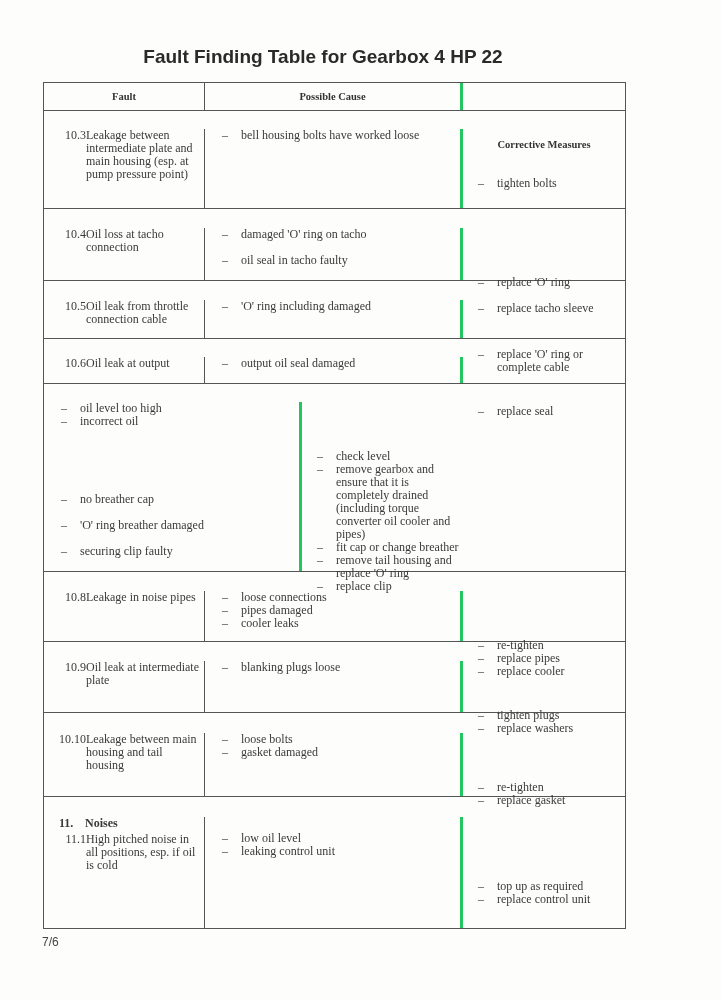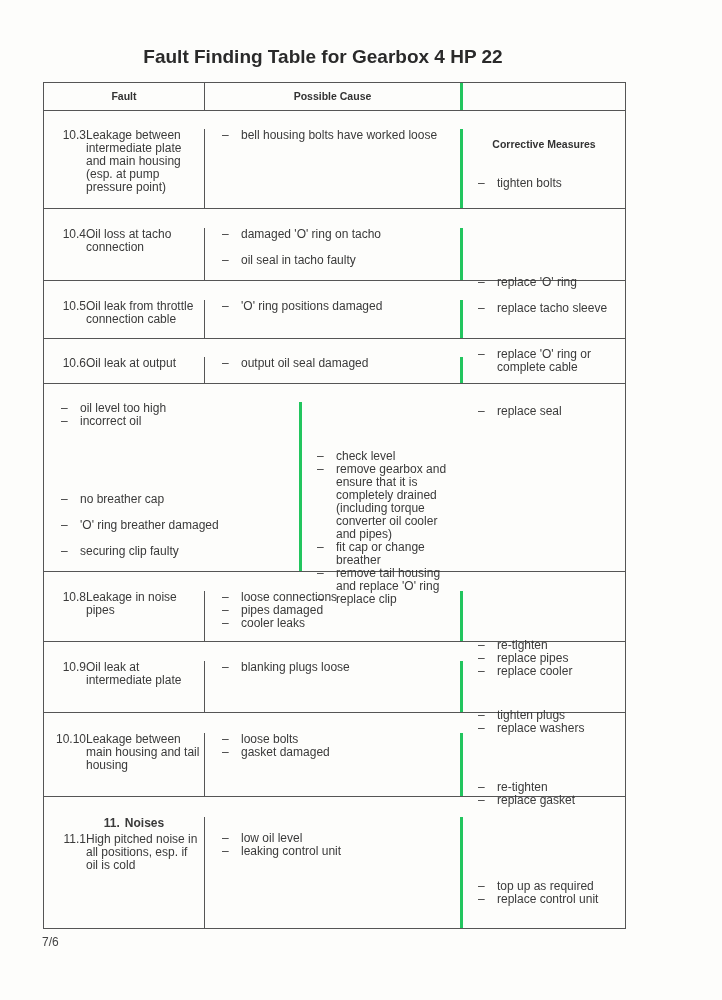--- a/index.html
+++ b/index.html
@@ -6,34 +6,34 @@
   body {
     width: 722px; height: 1000px; background: #fdfdfb; position: relative;
     font-family: "Liberation Sans", sans-serif; color: #3a3a3a; overflow: hidden;
   }
   .title {
     position: absolute; left: 0; width: 646px; top: 46px; text-align: center;
     font-size: 19px; font-weight: bold; color: #2a2a2a;
   }
   .table {
     position: absolute; left: 43px; top: 82px; width: 583px;
-    border: 1px solid #555; box-sizing: border-box;
+    border: 1px solid #555; box-sizing: border-box; font-family: Liberation Serif, serif;
   }
   .row { display: flex; border-top: 1px solid #555; box-sizing: border-box; }
   .row.hdr { border-top: none; height: 27px; }
   .cell { box-sizing: border-box; font-size: 12px; line-height: 13px; position: relative; }
   .c1 { width: 161px; border-right: 1px solid #555; }
   .c2 { width: 258px; border-right: 3px solid #22c55e; }
   .c3 { width: 162px; margin-top: 48px; }
   .hdr .cell { font-size: 10.5px; font-weight: bold; color: #333; text-align: center; line-height: 27px; }
   .fault { display: flex; padding-left: 15px; }
   .fault .num { width: 27px; flex: 0 0 auto; text-align: right; }
   .fault .num.wide { width: 37px; margin-left: -10px; }
   .fault .txt { flex: 1 1 auto; padding-right: 4px; }
-  .section-head { padding-left: 15px; font-weight: bold; margin-bottom: 3px; text-align: center; }
+  .section-head { padding-left: 15px; font-weight: bold; margin-bottom: 3px; }
   .section-head .sn { display: inline-block; width: 26px; }
   .item { display: flex; }
   .item .dash { width: 19px; flex: 0 0 auto; text-align: left; }
   .item .itxt { flex: 1 1 auto; }
   .c2 .list { padding-left: 17px; }
   .c3 .list { padding-left: 15px; padding-right: 4px; }
   .gap { height: 13px; }
   .gap-lg { height: 65px; }
   .footer { position: absolute; left: 42px; top: 935px; font-size: 12px; color: #444; }
 </style>
@@ -107,21 +107,21 @@
 
   <div class="row" style="height:58px;padding-top:19px">
     <div class="cell c1 fault">
       <span class="num">10.5</span>
       <span class="txt">Oil leak from throttle connection cable</span>
     </div>
     <div class="cell c2">
         <div class="list">
       <div class="item">
             <span class="dash">–</span>
-            <span class="itxt">'O' ring positions damaged</span>
+            <span class="itxt">'O' ring including damaged</span>
           </div>
     </div>
       </div>
     <div class="cell c3">
         <div class="list">
       <div class="item">
             <span class="dash">–</span>
             <span class="itxt">replace 'O' ring or complete cable</span>
           </div>
     </div>

